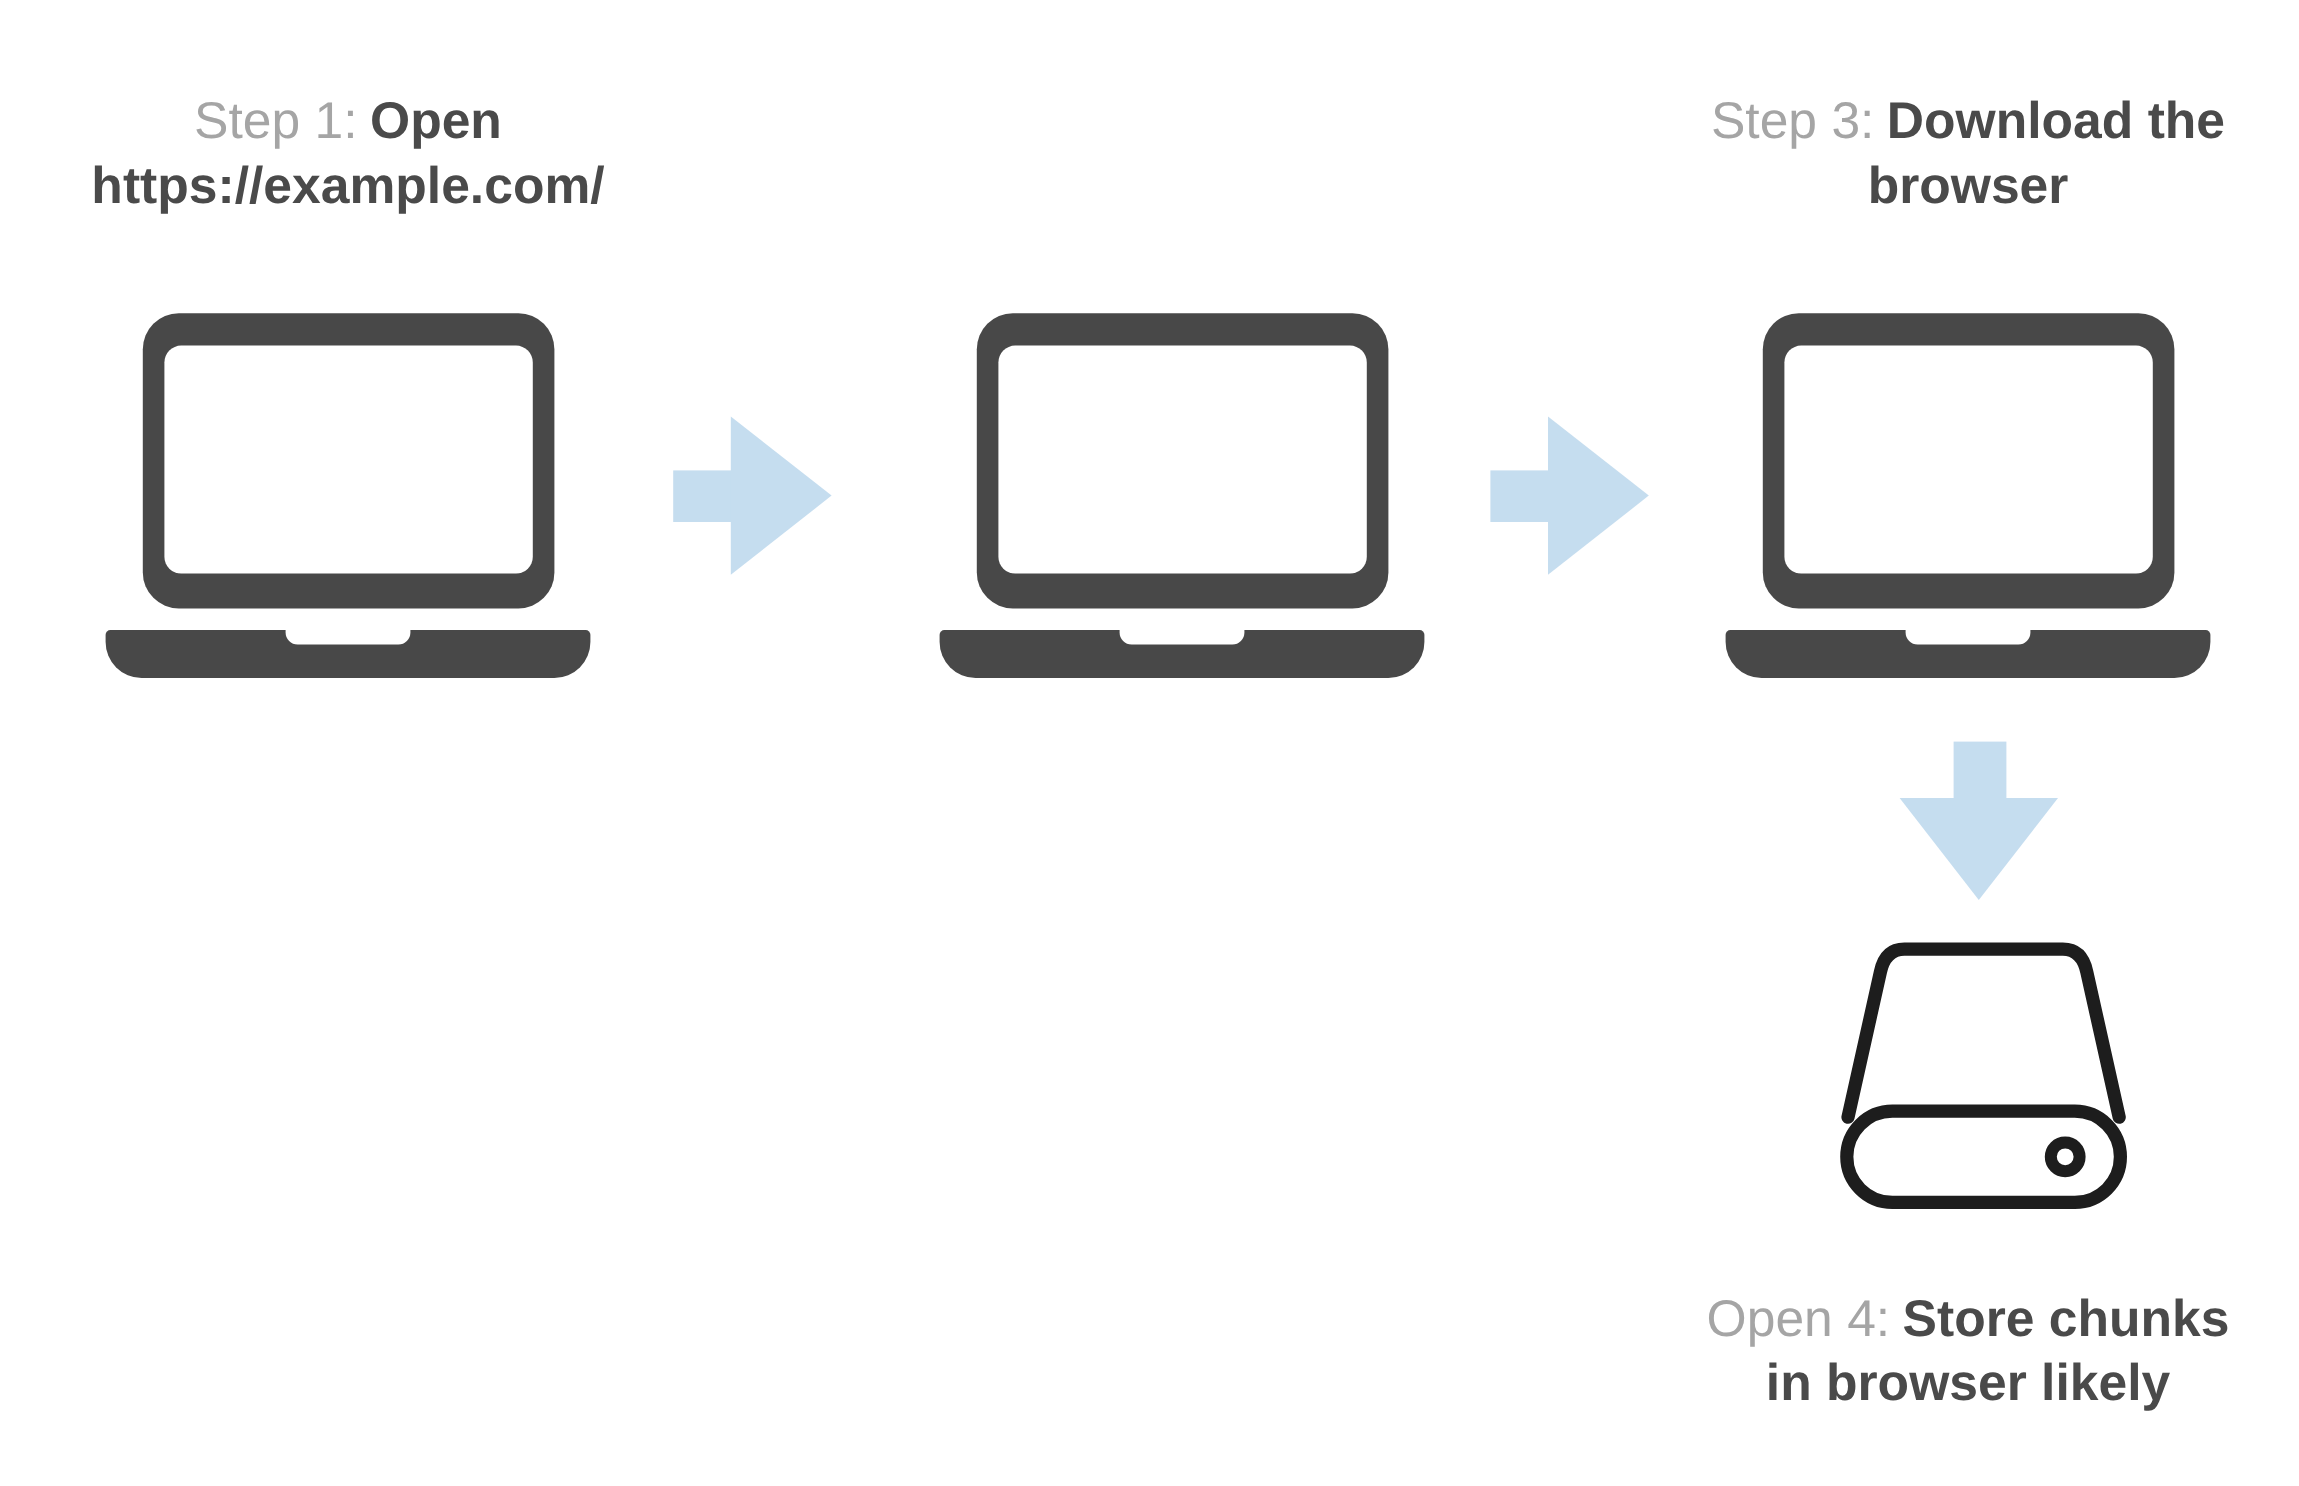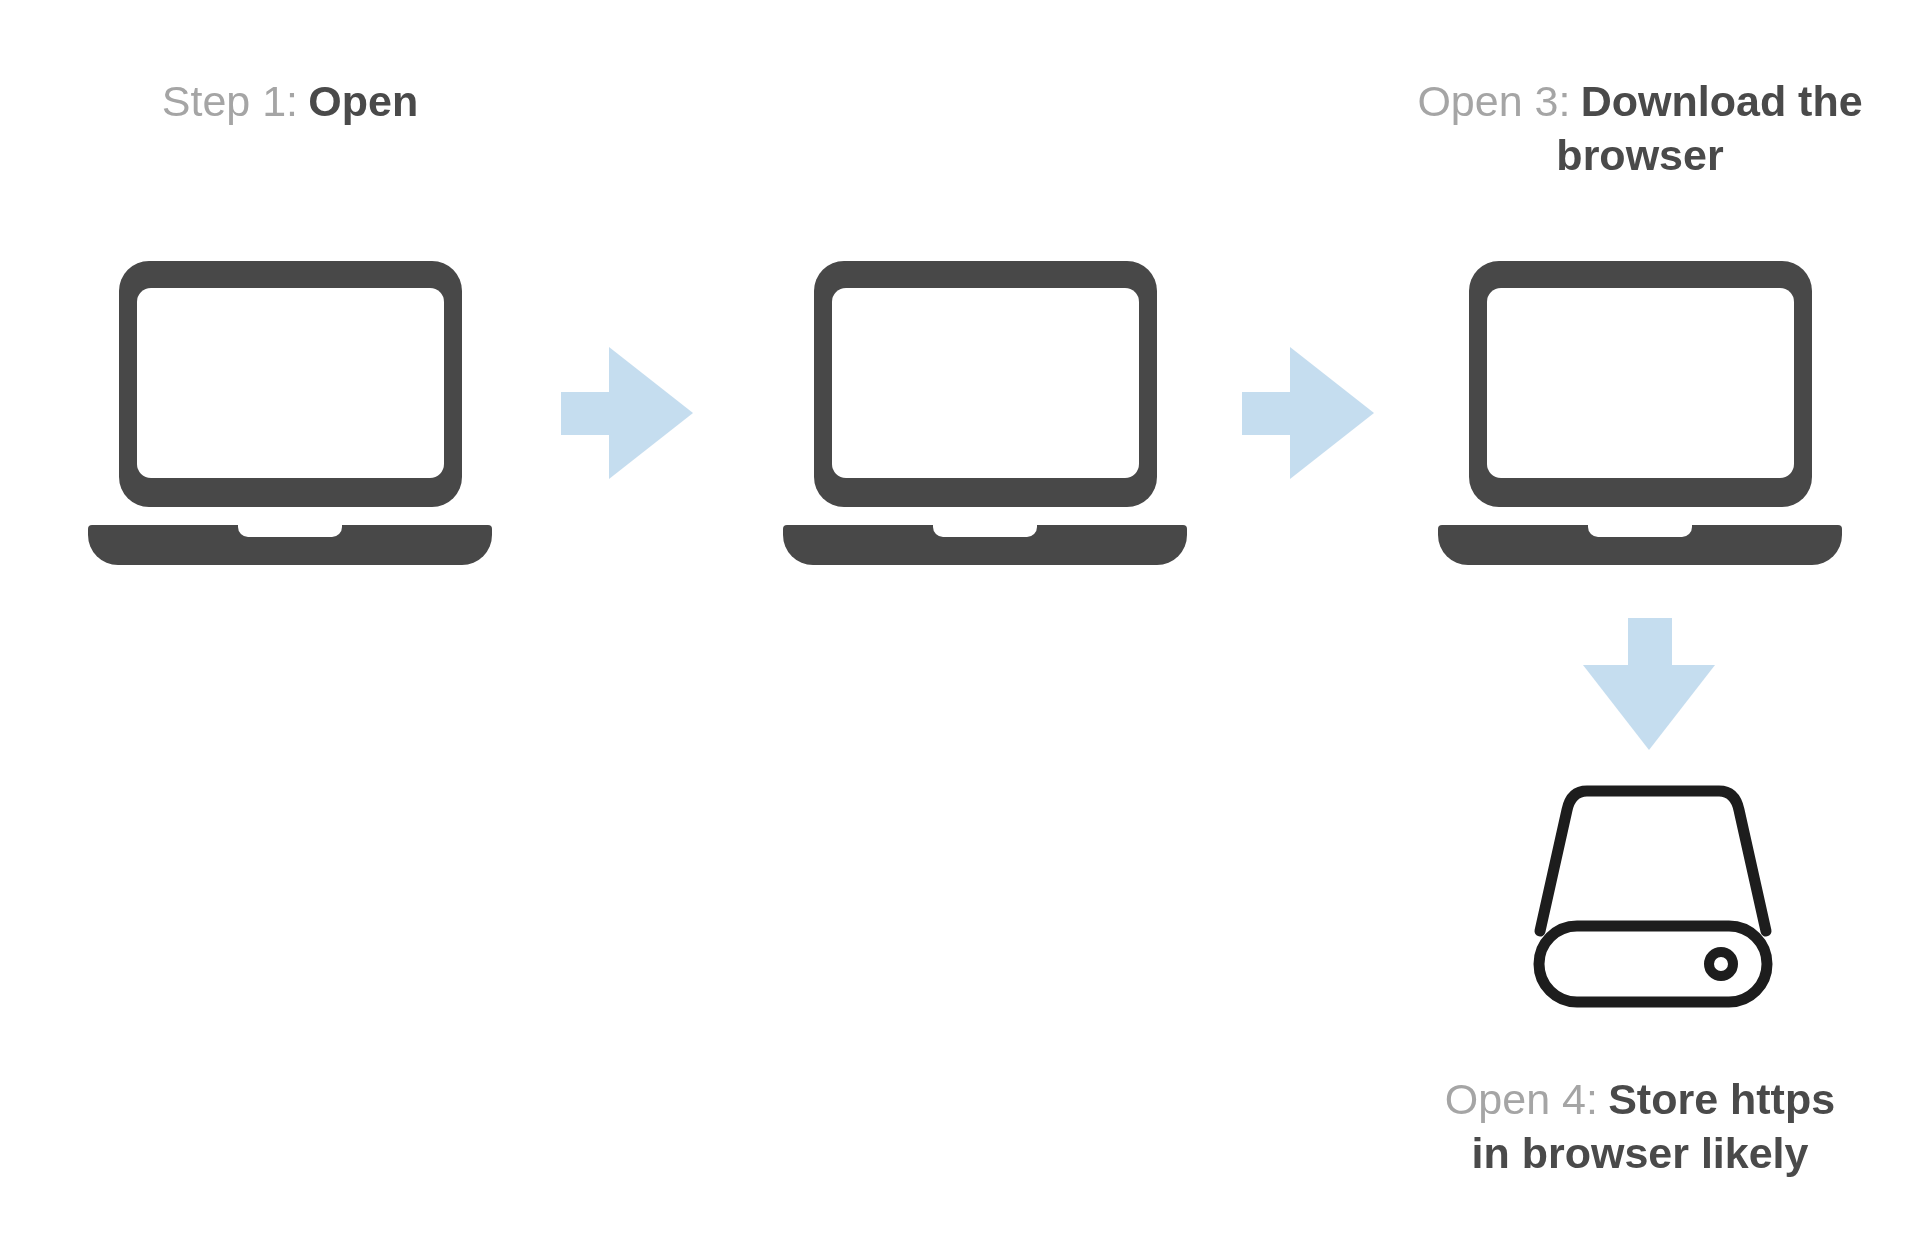--- a/index.html
+++ b/index.html
@@ -75,25 +75,26 @@
   
   .drive { position: absolute; }
 </style>
 </head>
 <body>
 
 <div class="canvas">
 
   <div class="caption" style="left:10px; top:74px; width:560px;">
     <div class="cap-line"><span class="step-label">Step 1:</span><span class="step-bold">Open</span></div>
+    <div class="cap-line"><span class="step-bold">https://example.com/</span></div>
   </div>
 
 
   <div class="caption" style="left:1360px; top:74px; width:560px;">
-    <div class="cap-line"><span class="step-label">Open 3:</span><span class="step-bold">Download the</span></div>
+    <div class="cap-line"><span class="step-label">Step 3:</span><span class="step-bold">Download the</span></div>
     <div class="cap-line"><span class="step-bold">browser</span></div>
   </div>
 
   <div class="laptop" style="left:88px; top:261px;">
     <div class="lap-screen">
       <div class="lap-screen-inner"></div>
     </div>
     <div class="lap-base">
       <div class="lap-notch"></div>
     </div>
@@ -134,17 +135,17 @@
 
   <div class="drive" style="left:1533px; top:783px; width:240px; height:225px;">
     <svg width="240" height="225" viewBox="0 0 240 225" xmlns="http://www.w3.org/2000/svg">
       <path d="M7,148 L34,27 Q38,8 54,8 L186,8 Q202,8 206,27 L233,148" fill="none" stroke="#1d1d1d" stroke-width="11" stroke-linecap="round" stroke-linejoin="round"></path>
       <rect x="6" y="143" width="228" height="76" rx="38" fill="#ffffff" stroke="#1d1d1d" stroke-width="11"></rect>
       <circle cx="188" cy="181" r="12" fill="#ffffff" stroke="#1d1d1d" stroke-width="10"></circle>
     </svg>
   </div>
 
   <div class="caption" style="left:1360px; top:1072px; width:560px;">
-    <div class="cap-line"><span class="step-label">Open 4:</span><span class="step-bold">Store https</span></div>
+    <div class="cap-line"><span class="step-label">Open 4:</span><span class="step-bold">Store chunks</span></div>
     <div class="cap-line"><span class="step-bold">in browser likely</span></div>
   </div>
 
 </div>
 
 </body></html>

